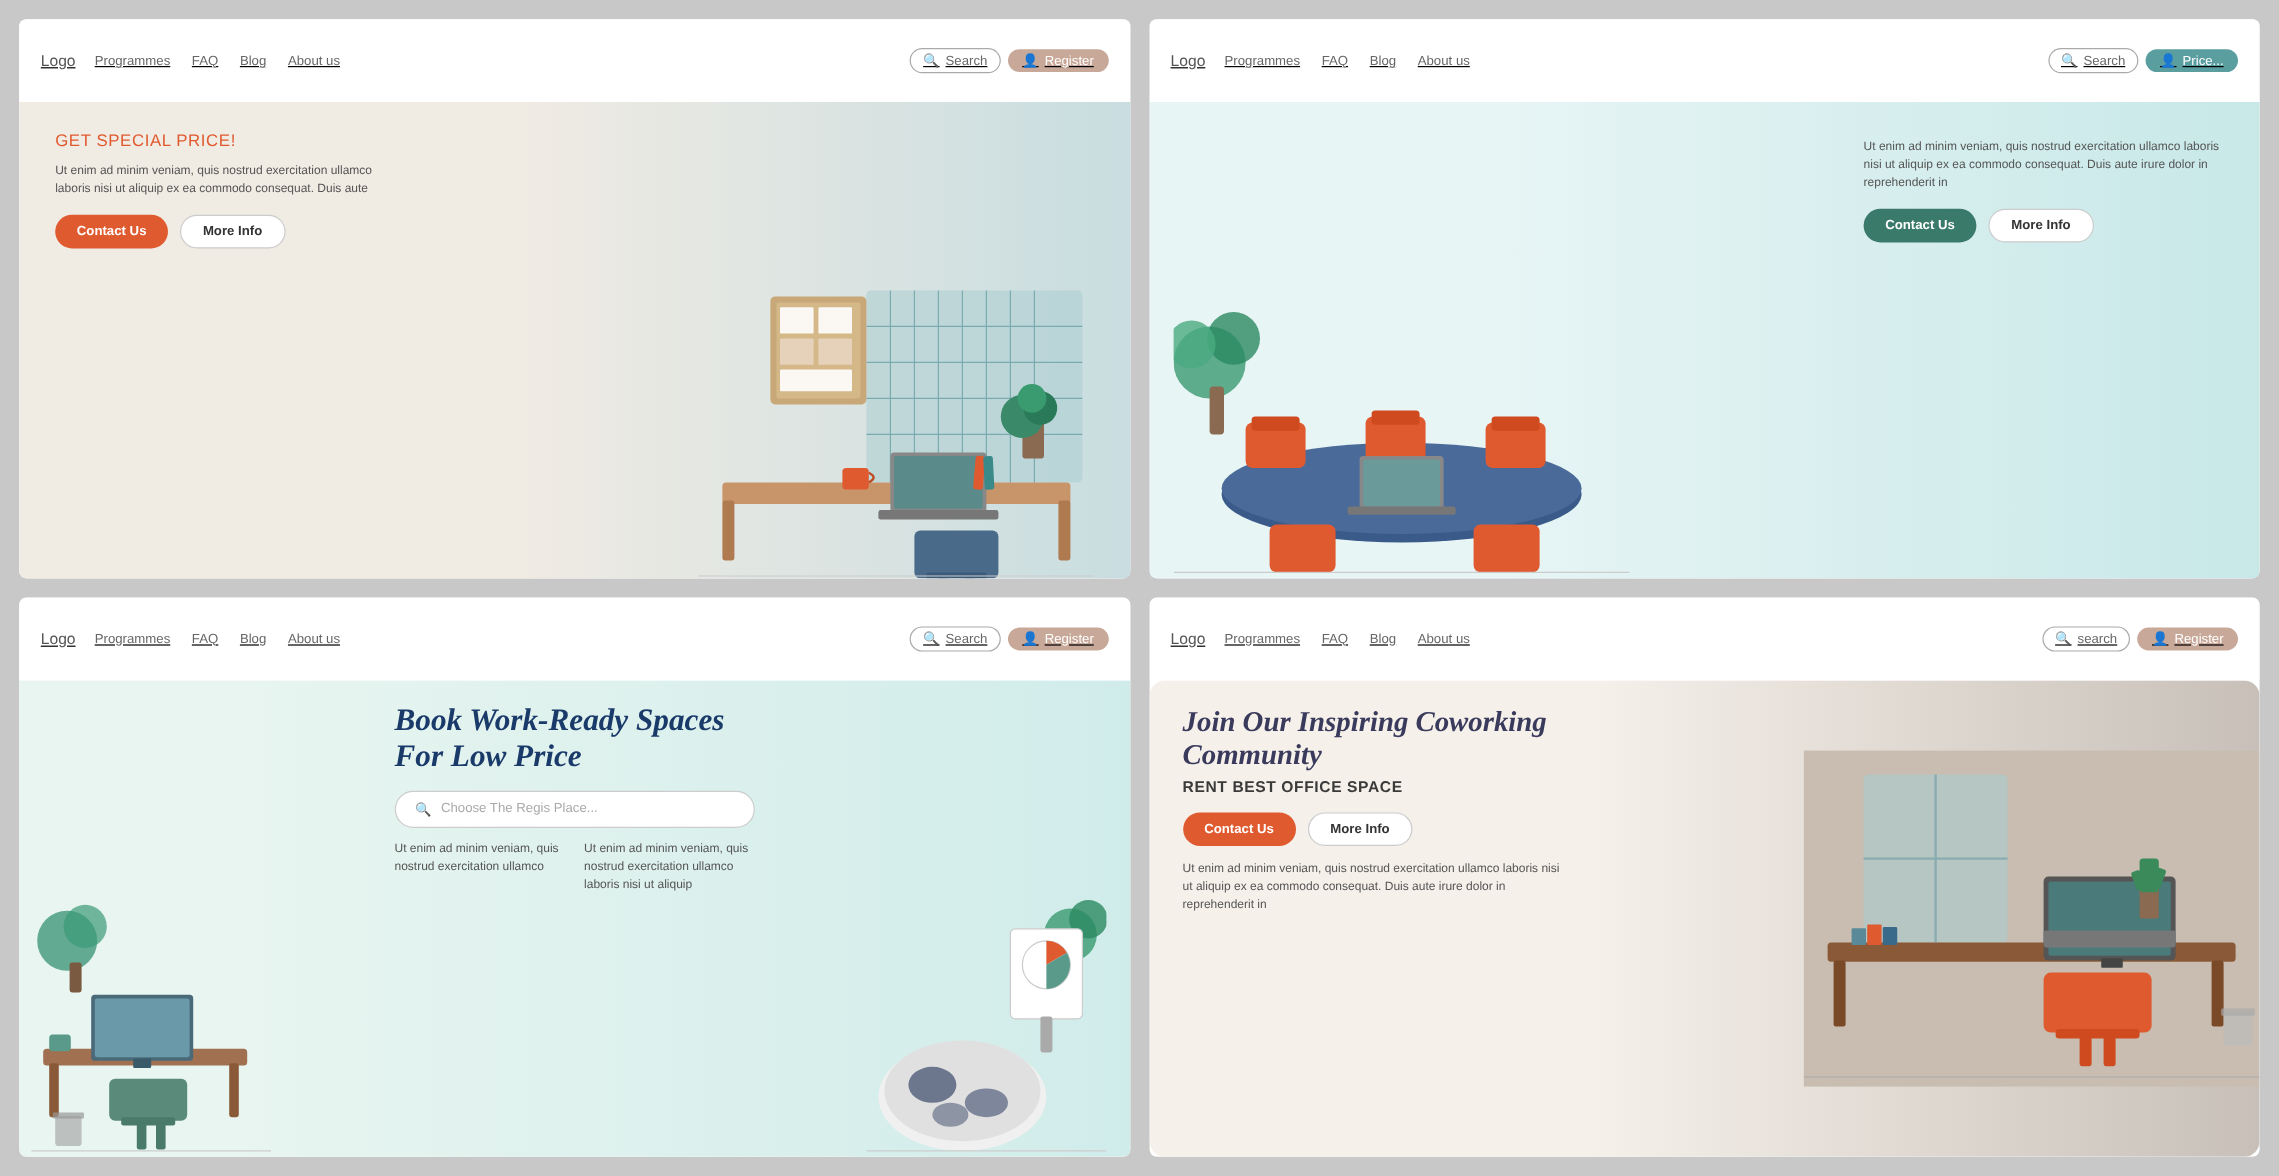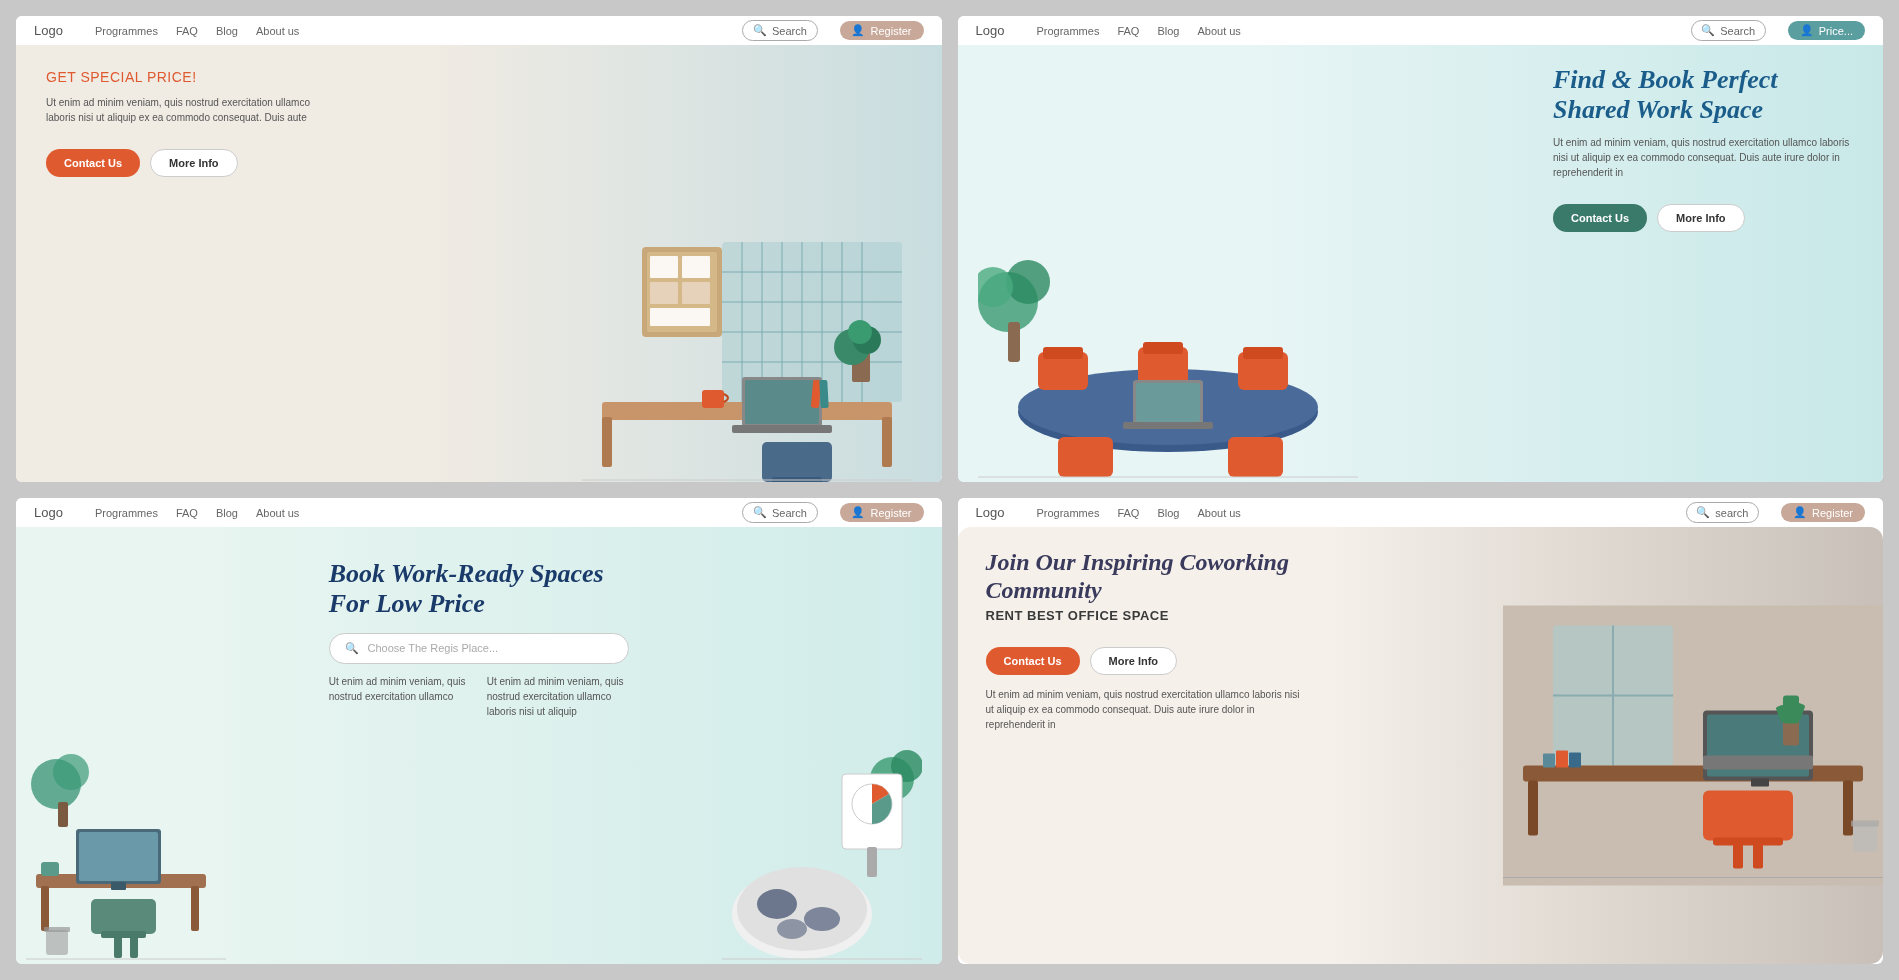--- a/index.html
+++ b/index.html
@@ -22,26 +22,27 @@
       overflow: hidden;
       position: relative;
       display: flex;
       flex-direction: column;
     }
 
     
     .nav {
       display: flex;
       align-items: center;
-      padding: 4px 18px;
-      gap: 22px;
+      padding: 24px 18px;
+      gap: 6px;
       background: #fff;
       z-index: 10;
       flex-shrink: 0;
       font-size: 12px;
+      text-decoration: underline;
     }
     .nav-logo {
       font-size: 13px;
       color: #555;
       margin-right: 10px;
     }
     .nav-links {
       display: flex;
       gap: 18px;
       flex: 1;
@@ -110,21 +111,21 @@
     }
     .hero-desc {
       font-size: 10px;
       color: #555;
       margin-top: 10px;
       line-height: 1.5;
     }
     .hero-buttons {
       display: flex;
       gap: 10px;
-      margin-top: 24px;
+      margin-top: 14px;
     }
     .btn-primary {
       background: #e05a30;
       color: #fff;
       border: none;
       border-radius: 20px;
       padding: 8px 18px;
       font-size: 11px;
       cursor: pointer;
       font-weight: bold;
@@ -341,21 +342,20 @@
       <rect x="158" y="161" width="64" height="39" rx="2" fill="#6a9a9a"></rect>
       <rect x="145" y="200" width="90" height="7" rx="2" fill="#777"></rect>
 
       <rect x="80" y="215" width="55" height="40" rx="6" fill="#e05a30"></rect>
 
       <rect x="250" y="215" width="55" height="40" rx="6" fill="#e05a30"></rect>
 
       <line x1="0" y1="255" x2="380" y2="255" stroke="#ccc" stroke-width="1"></line>
     </svg>
     <div class="hero-content" style="position:absolute;right:30px;top:20px;width:300px;">
-      <div class="hero-title-blue">Find &amp; Book Perfect Shared Work Space</div>
       <div class="hero-desc">Ut enim ad minim veniam, quis nostrud exercitation ullamco laboris nisi ut aliquip ex ea commodo consequat. Duis aute irure dolor in reprehenderit in</div>
       <div class="hero-buttons">
         <button class="btn-primary" style="background:#3a7a6a;">Contact Us</button>
         <button class="btn-secondary">More Info</button>
       </div>
     </div>
   </div>
 </div>
 
 <div class="card card3">
@@ -418,21 +418,21 @@
       <ellipse cx="70" cy="195" rx="15" ry="10" fill="#3a4a6a" opacity="0.5"></ellipse>
 
       <rect x="120" y="40" width="60" height="75" rx="4" fill="#fff" stroke="#ccc" stroke-width="1"></rect>
       <circle cx="150" cy="70" r="20" fill="#fff" stroke="#ccc" stroke-width="1"></circle>
       <path d="M150 70 L150 50 A20 20 0 0 1 167 60 Z" fill="#e05a30"></path>
       <path d="M150 70 L167 60 A20 20 0 0 1 150 90 Z" fill="#5a9a8a"></path>
       <rect x="145" y="113" width="10" height="30" rx="2" fill="#aaa"></rect>
 
       <line x1="0" y1="225" x2="200" y2="225" stroke="#ccc" stroke-width="1"></line>
     </svg>
-    <div style="position:absolute;left:50%;top:32px;transform:translateX(-50%);width:300px;">
+    <div style="position:absolute;left:50%;top:18px;transform:translateX(-50%);width:300px;">
       <div class="hero-title-navy">Book Work-Ready Spaces for Low Price</div>
       <div class="search-bar">
         <span>🔍</span>
         <span>Choose The Regis Place...</span>
       </div>
       <div class="desc-two-col">
         <div class="desc-col">Ut enim ad minim veniam, quis nostrud exercitation ullamco</div>
         <div class="desc-col">Ut enim ad minim veniam, quis nostrud exercitation ullamco laboris nisi ut aliquip</div>
       </div>
     </div>

